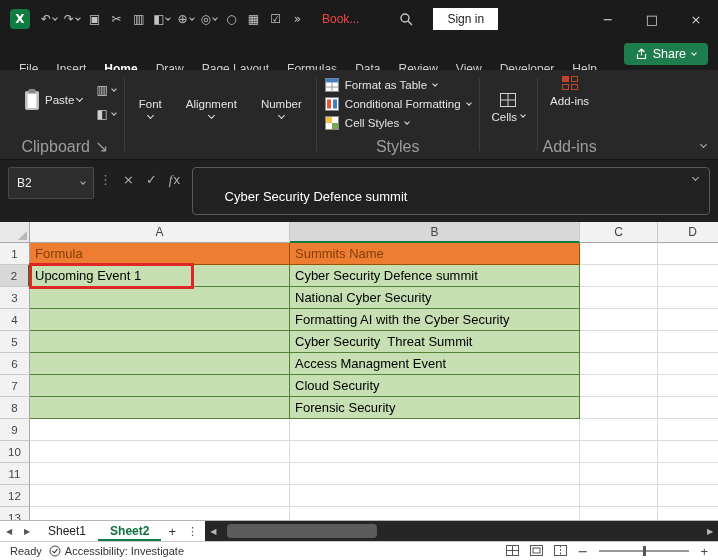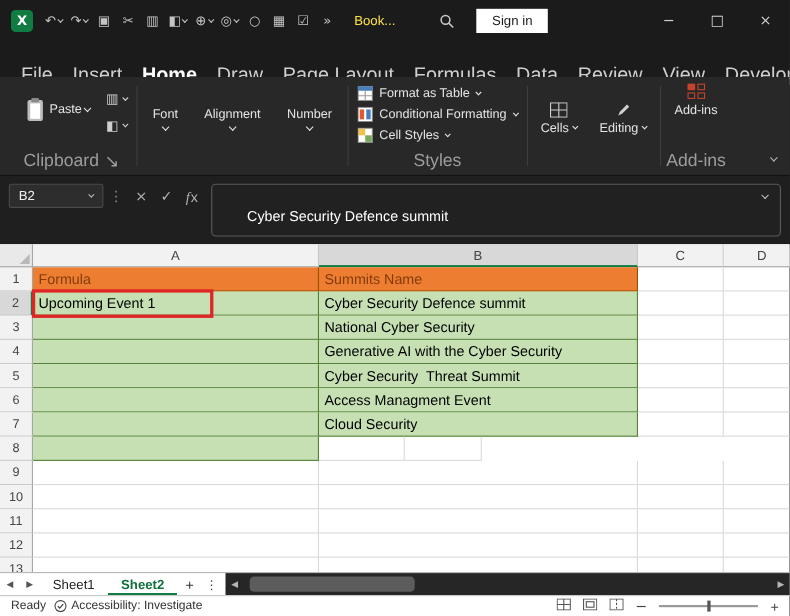--- a/index.html
+++ b/index.html
@@ -7,30 +7,30 @@
   .app { width:718px; height:560px; font-family:"Liberation Sans",sans-serif; display:flex; flex-direction:column; overflow:hidden; background:#1f1f1f; }
   .glyph { font-family:"DejaVu Sans",sans-serif; }
 
   
   .titlebar { height:38px; min-height:38px; background:#1b1b1b; display:flex; align-items:center; padding-left:10px; color:#c8c8c8; }
   .excel-logo { width:20px; height:20px; min-width:20px; background:#107C41; border-radius:4px; color:#fff; font-weight:700; font-size:12px; display:flex; align-items:center; justify-content:center; margin-right:8px; }
   .qa-row { display:flex; align-items:center; gap:1px; }
   .qa-btn { height:24px; min-width:21px; padding:0 3px; display:flex; align-items:center; justify-content:center; gap:2px; border-radius:4px; font-size:12px; color:#c4c4c4; }
   .chev { display:inline-block; width:5px; height:5px; border-right:1.3px solid currentColor; border-bottom:1.3px solid currentColor; transform:rotate(45deg); margin-top:-3px; }
   .chev.tiny { width:4px; height:4px; }
-  .doc-name { font-size:12px; color:#fde047; margin-left:14px; white-space:nowrap; }
+  .doc-name { font-size:12px; color:#ef4444; margin-left:14px; white-space:nowrap; }
   .search-btn { margin-left:40px; display:flex; align-items:center; }
   .signin { margin-left:20px; background:#ffffff; color:#1b1b1b; border:none; font-size:12px; padding:4px 14px; font-family:inherit; cursor:default; }
   .win-controls { margin-left:auto; display:flex; }
   .win-btn { width:44px; height:38px; display:flex; align-items:center; justify-content:center; font-size:13px; color:#d0d0d0; }
 
   
   .menubar { height:32px; min-height:32px; background:#1b1b1b; display:flex; align-items:center; padding:0 10px; }
   .menu-tabs { display:flex; align-items:center; }
-  .menu-tab { padding:8px 9px; font-size:18px; color:#cfcfcf; position:relative; white-space:nowrap;margin-top:29px; }
+  .menu-tab { padding:8px 9px; font-size:12px; color:#cfcfcf; position:relative; white-space:nowrap;margin-top:29px; }
   .menu-tab.active { color:#ffffff; font-weight:700; }
   .menu-tab.active::after { content:""; position:absolute; left:9px; right:9px; bottom:1px; height:2px; background:#ececec; }
   .share-btn { margin-left:auto; background:#1d7d4c; color:#fff; display:flex; align-items:center; gap:6px; padding:4px 12px; border-radius:4px; font-size:12.5px; }
 
   
   .ribbon { height:90px; min-height:90px; background:#282828; display:flex; position:relative; color:#e4e4e4; border-bottom:1px solid #121212; padding-left:8px; }
   .rgroup { position:relative; display:flex; flex-direction:column; padding:5px 6px 18px; }
   .rsep { width:1px; background:#3d3d3d; margin:8px 2px; }
   .rg-label { position:absolute; bottom:3px; left:0; right:0; text-align:center; font-size:16px; color:#9d9d9d; display:flex; justify-content:center; gap:5px; align-items:center; }
   .paste-wrap { display:flex; gap:6px; }
@@ -40,21 +40,21 @@
   .collapsed-group { display:flex; flex-direction:column; align-items:center; justify-content:center; gap:6px; padding:0 12px; margin-bottom:14px; font-size:11.5px; color:#e4e4e4; }
   .styles-rows { display:flex; flex-direction:column; gap:5px; padding-top:3px; }
   .styles-row { display:flex; align-items:center; gap:6px; font-size:11.5px; white-space:nowrap; }
   .icon-group { display:flex; flex-direction:column; align-items:center; justify-content:center; gap:4px; padding:0 10px; margin-bottom:14px; font-size:11.5px; }
   .icon-group .lblrow { display:flex; align-items:center; gap:4px; }
   .addins-group { padding:5px 10px 18px; display:flex; flex-direction:column; align-items:center; gap:4px; font-size:11.5px; }
   .ribbon-collapse { position:absolute; right:12px; bottom:8px; color:#b5b5b5; }
 
   
   .formula-row { height:62px; min-height:62px; background:#1f1f1f; display:flex; align-items:flex-start; padding:7px 8px 8px; }
-  .name-box { width:86px; min-width:86px; height:22px; background:#2d2d2d; border:1px solid #4a4a4a; border-radius:2px; display:flex; align-items:center; padding:0 8px; color:#f0f0f0; font-size:12px; }
+  .name-box { width:86px; min-width:86px; height:32px; background:#2d2d2d; border:1px solid #4a4a4a; border-radius:2px; display:flex; align-items:center; padding:0 8px; color:#f0f0f0; font-size:12px; }
   .name-box .chev { margin-left:auto; color:#b5b5b5; }
   .fb-dots { color:#8a8a8a; padding:5px 5px 0; font-size:13px; }
   .fb-btn { color:#b3b3b3; padding:5px 6px 0; font-size:13px; }
   .fb-btn.fx i { font-family:"Liberation Serif",serif; margin-right:1px; }
   .formula-box { flex:1; height:48px; margin-left:6px; background:#212121; border:1px solid #5a5a5a; border-radius:4px; color:#fff; font-size:13px; padding:6px 24px 0 10px; position:relative; white-space:pre; overflow:hidden; }
   .fb-expand { position:absolute; right:11px; top:10px; color:#b5b5b5; }
 
   
   .grid-wrap { height:298px; min-height:298px; background:#fff; position:relative; overflow:hidden; }
   .col-headers { display:flex; height:21px; }
@@ -265,29 +265,20 @@
       <svg width="16" height="14" viewBox="0 0 16 14">
           <rect x="0.5" y="0.5" width="15" height="13" fill="none" stroke="#cfcfcf"></rect>
           <line x1="0.5" y1="7" x2="15.5" y2="7" stroke="#cfcfcf"></line>
           <line x1="8" y1="0.5" x2="8" y2="13.5" stroke="#cfcfcf"></line>
         </svg>
       <div class="lblrow">
           <span>Cells</span>
           <span class="chev tiny"></span>
         </div>
     </div>
-    <div class="icon-group">
-      <svg width="14" height="14" viewBox="0 0 14 14">
-          <path d="M2 12 L3.5 8.5 L10 2 L12 4 L5.5 10.5 Z" fill="#cfcfcf"></path>
-        </svg>
-      <div class="lblrow">
-          <span>Editing</span>
-          <span class="chev tiny"></span>
-        </div>
-    </div>
     <div class="rsep"></div>
 
     <div class="addins-group rgroup">
       <div class="icon-group" style="margin-bottom:0; padding:0;">
         <svg width="18" height="16" viewBox="0 0 18 16">
             <rect x="1" y="1" width="7" height="6" fill="#C4432B"></rect>
             <rect x="10.5" y="1.5" width="6" height="5" fill="none" stroke="#C4432B"></rect>
             <rect x="1.5" y="9.5" width="6" height="5" fill="none" stroke="#C4432B"></rect>
             <rect x="10.5" y="9.5" width="6" height="5" fill="none" stroke="#C4432B"></rect>
           </svg>
@@ -342,21 +333,21 @@
         <div class="grid-row">
           <div class="row-h">3</div>
           <div class="cell green" style="width: 260px; min-width: 260px;"></div>
           <div class="cell green" style="width: 290px; min-width: 290px;">National Cyber Security</div>
           <div class="cell" style="width: 78px; min-width: 78px;"></div>
           <div class="cell" style="width: 70px; min-width: 70px;"></div>
         </div>
         <div class="grid-row">
           <div class="row-h">4</div>
           <div class="cell green" style="width: 260px; min-width: 260px;"></div>
-          <div class="cell green" style="width: 290px; min-width: 290px;">Generative AI with the Cyber Security</div>
+          <div class="cell green" style="width: 290px; min-width: 290px;">Formatting AI with the Cyber Security</div>
           <div class="cell" style="width: 78px; min-width: 78px;"></div>
           <div class="cell" style="width: 70px; min-width: 70px;"></div>
         </div>
         <div class="grid-row">
           <div class="row-h">5</div>
           <div class="cell green" style="width: 260px; min-width: 260px;"></div>
           <div class="cell green" style="width: 290px; min-width: 290px;">Cyber Security  Threat Summit</div>
           <div class="cell" style="width: 78px; min-width: 78px;"></div>
           <div class="cell" style="width: 70px; min-width: 70px;"></div>
         </div>
@@ -370,20 +361,21 @@
         <div class="grid-row">
           <div class="row-h">7</div>
           <div class="cell green" style="width: 260px; min-width: 260px;"></div>
           <div class="cell green" style="width: 290px; min-width: 290px;">Cloud Security</div>
           <div class="cell" style="width: 78px; min-width: 78px;"></div>
           <div class="cell" style="width: 70px; min-width: 70px;"></div>
         </div>
         <div class="grid-row">
           <div class="row-h">8</div>
           <div class="cell green" style="width: 260px; min-width: 260px;"></div>
+          <div class="cell green" style="width: 290px; min-width: 290px;">Forensic Security</div>
           <div class="cell" style="width: 78px; min-width: 78px;"></div>
           <div class="cell" style="width: 70px; min-width: 70px;"></div>
         </div>
         <div class="grid-row">
           <div class="row-h">9</div>
           <div class="cell" style="width: 260px; min-width: 260px;"></div>
           <div class="cell" style="width: 290px; min-width: 290px;"></div>
           <div class="cell" style="width: 78px; min-width: 78px;"></div>
           <div class="cell" style="width: 70px; min-width: 70px;"></div>
         </div>

